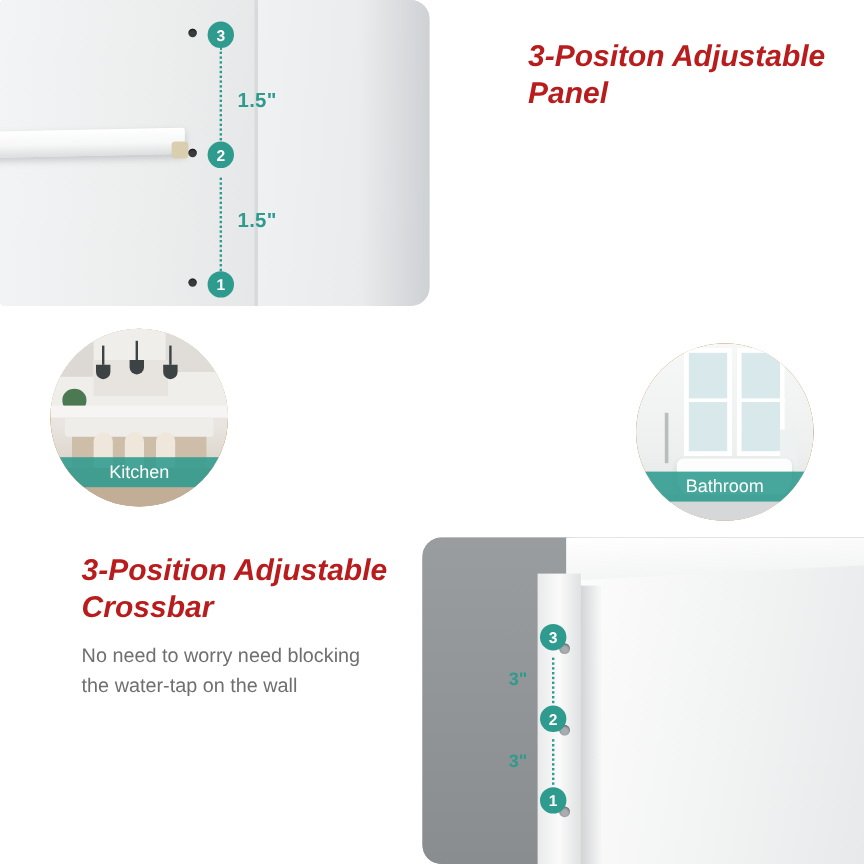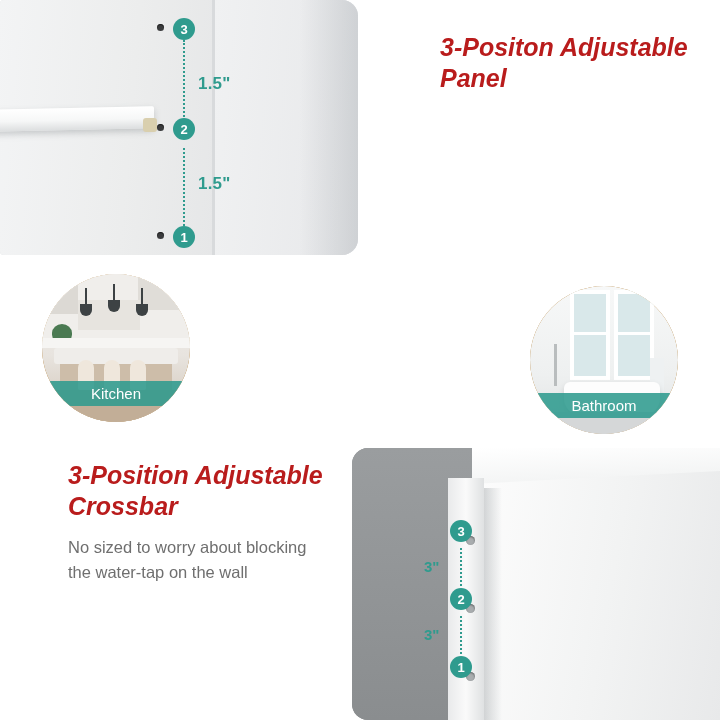--- a/index.html
+++ b/index.html
@@ -374,21 +374,21 @@
     <div class="b-winbar" style="left:84px; top:46px;"></div>
     <div class="b-faucet"></div>
     <div class="b-towel"></div>
     <div class="b-tub"></div>
     <div class="b-floor"></div>
     <div class="scene-cap">Bathroom</div>
   </div>
 
   <div class="bottom-text">
     <h1 class="head-teal">3-Position Adjustable Crossbar</h1>
-    <p class="body-gray">No sized to worry about blocking the water-tap on the wall</p>
+    <p class="body-gray">No need to worry need blocking the water-tap on the wall</p>
   </div>
 
   <div class="cross-photo">
     <div class="cp-gray"></div>
     <div class="cp-whitepanel"></div>
     <div class="cp-topedge"></div>
     <div class="cp-strip"></div>
     <div class="cp-shadowstrip"></div>
 
     <div class="cp-hole c1"></div>

